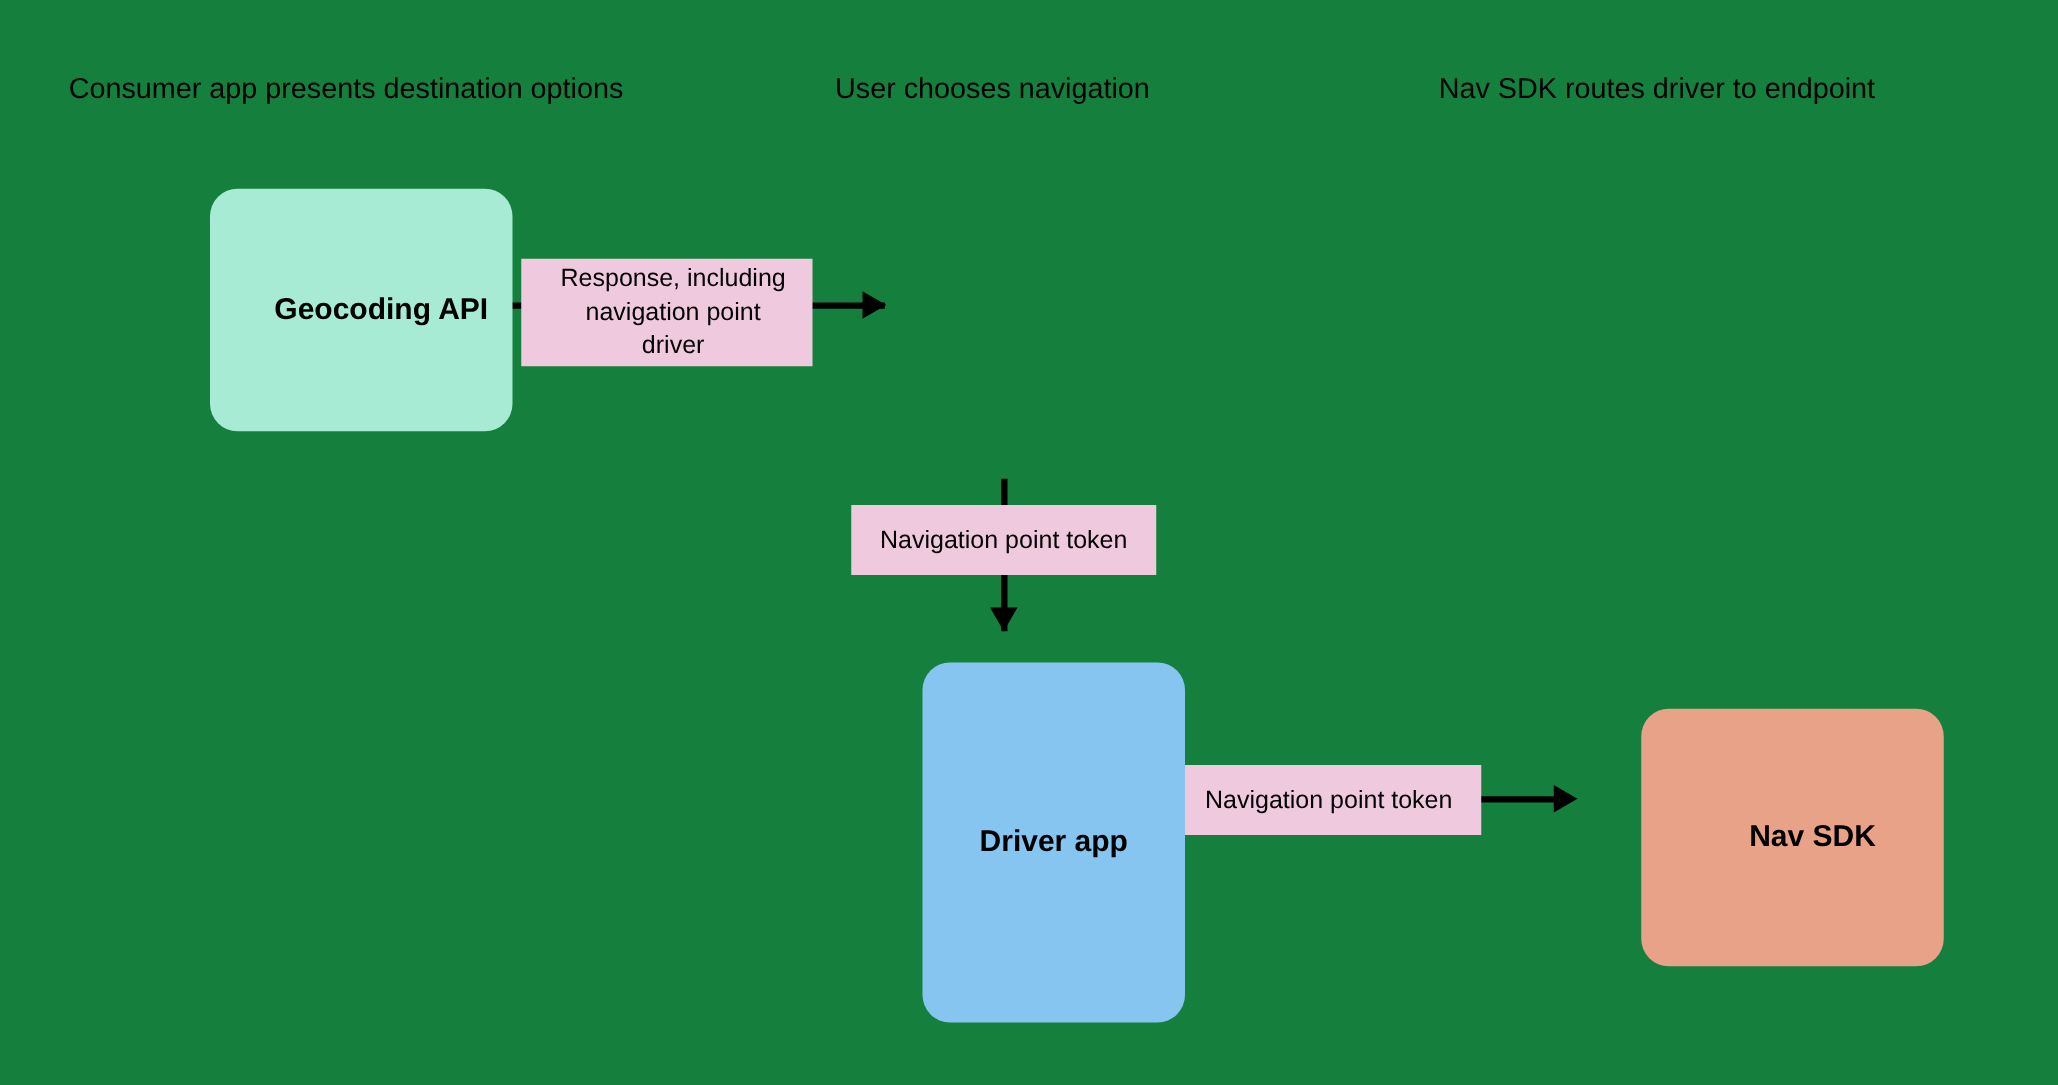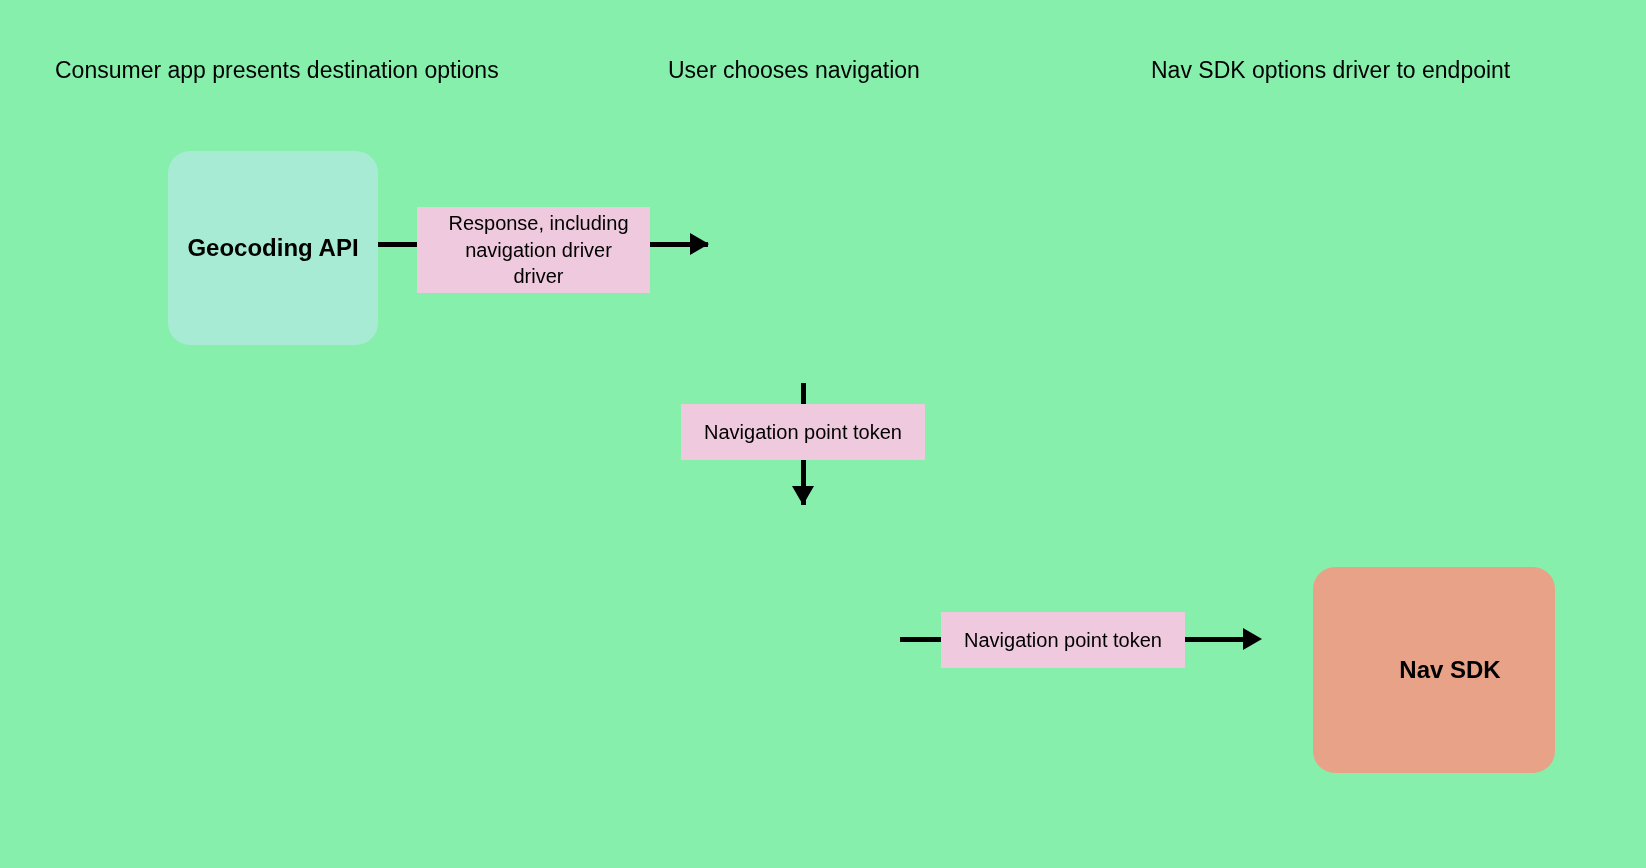--- a/index.html
+++ b/index.html
@@ -8,21 +8,21 @@
     background: #ffffff;
   }
   body {
     font-family: "Liberation Sans", sans-serif;
     -webkit-font-smoothing: antialiased;
   }
   #canvas {
     position: relative;
     width: 1646px;
     height: 868px;
-    background: #86efac;
+    background: #15803d;
     overflow: hidden;
   }
 
   
   .col-header {
     position: absolute;
     font-size: 23px;
     color: #000000;
     white-space: nowrap;
     line-height: 1.2;
@@ -129,42 +129,43 @@
     width: 244px; height: 56px;
   }
 </style>
 </head>
 <body>
 
 <div id="canvas">
 
   <div id="hdr-1" class="col-header">Consumer app presents destination options</div>
   <div id="hdr-2" class="col-header">User chooses navigation</div>
-  <div id="hdr-3" class="col-header">Nav SDK options driver to endpoint</div>
+  <div id="hdr-3" class="col-header">Nav SDK routes driver to endpoint</div>
 
   <div id="edge-geo-consumer" class="edge-h"></div>
   <div id="arrow-geo-consumer" class="arrow-right"></div>
 
   <div id="edge-consumer-driver" class="edge-v"></div>
   <div id="arrow-consumer-driver" class="arrow-down"></div>
 
   <div id="edge-driver-navsdk" class="edge-h"></div>
   <div id="arrow-driver-navsdk" class="arrow-right"></div>
 
   <div id="label-response" class="edge-label" style="background:#EFC9DD;">
     <span>
       <span>Response, including</span><br>
-      <span>navigation driver</span><br>
+      <span>navigation point</span><br>
       <span>driver</span>
     </span>
   </div>
 
   <div id="label-navtoken-mid" class="edge-label" style="background:#EFC9DD;">Navigation point token</div>
 
   <div id="label-navtoken-bottom" class="edge-label" style="background:#EFC9DD;">Navigation point token</div>
 
-  <div id="node-geocoding" class="node" style="background:#A7EBD4;">Geocoding API</div>
+  <div id="node-geocoding" class="node" style="background:#A7EBD4;padding-left:32px;">Geocoding API</div>
 
 
+  <div id="node-driver" class="node" style="background:#85C5F0;">Driver app</div>
 
   <div id="node-navsdk" class="node" style="background:#E8A288;padding-left:32px;">Nav SDK</div>
 
 </div>
 
 </body></html>

